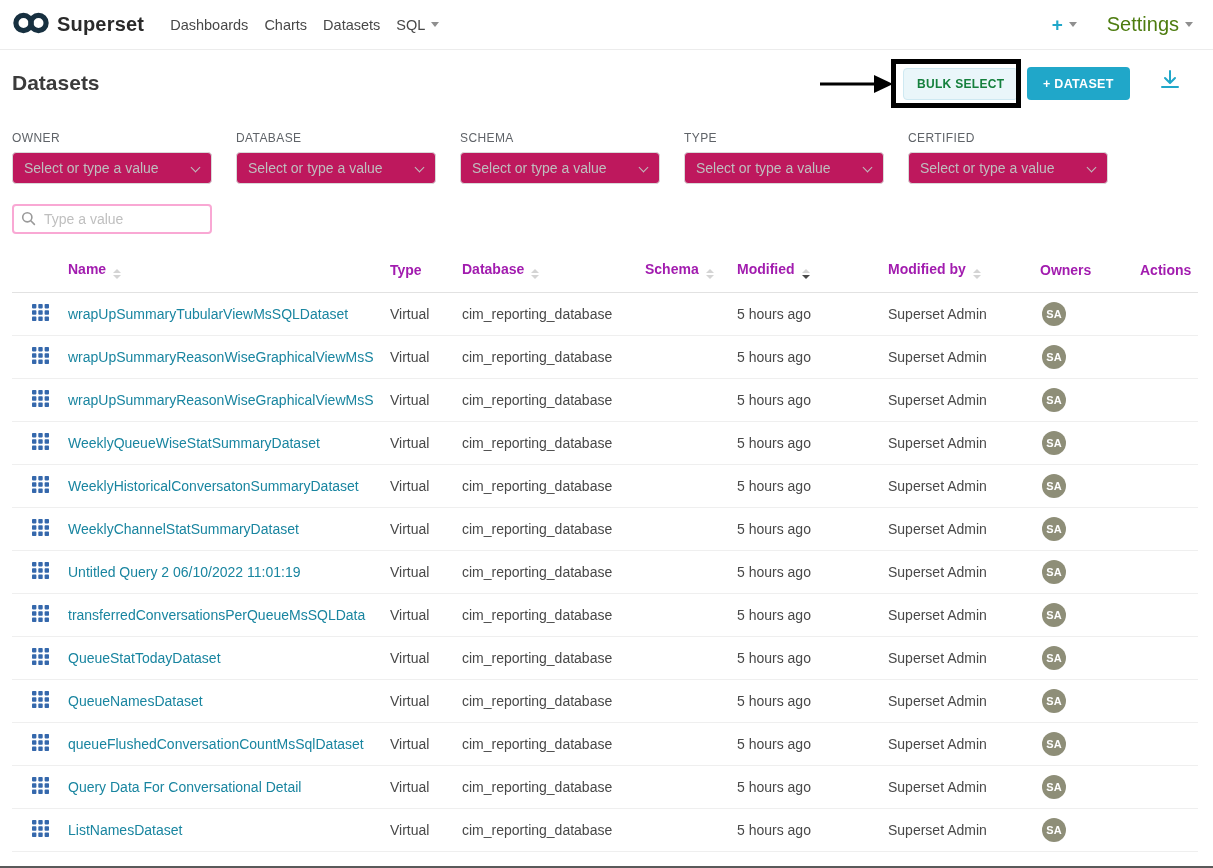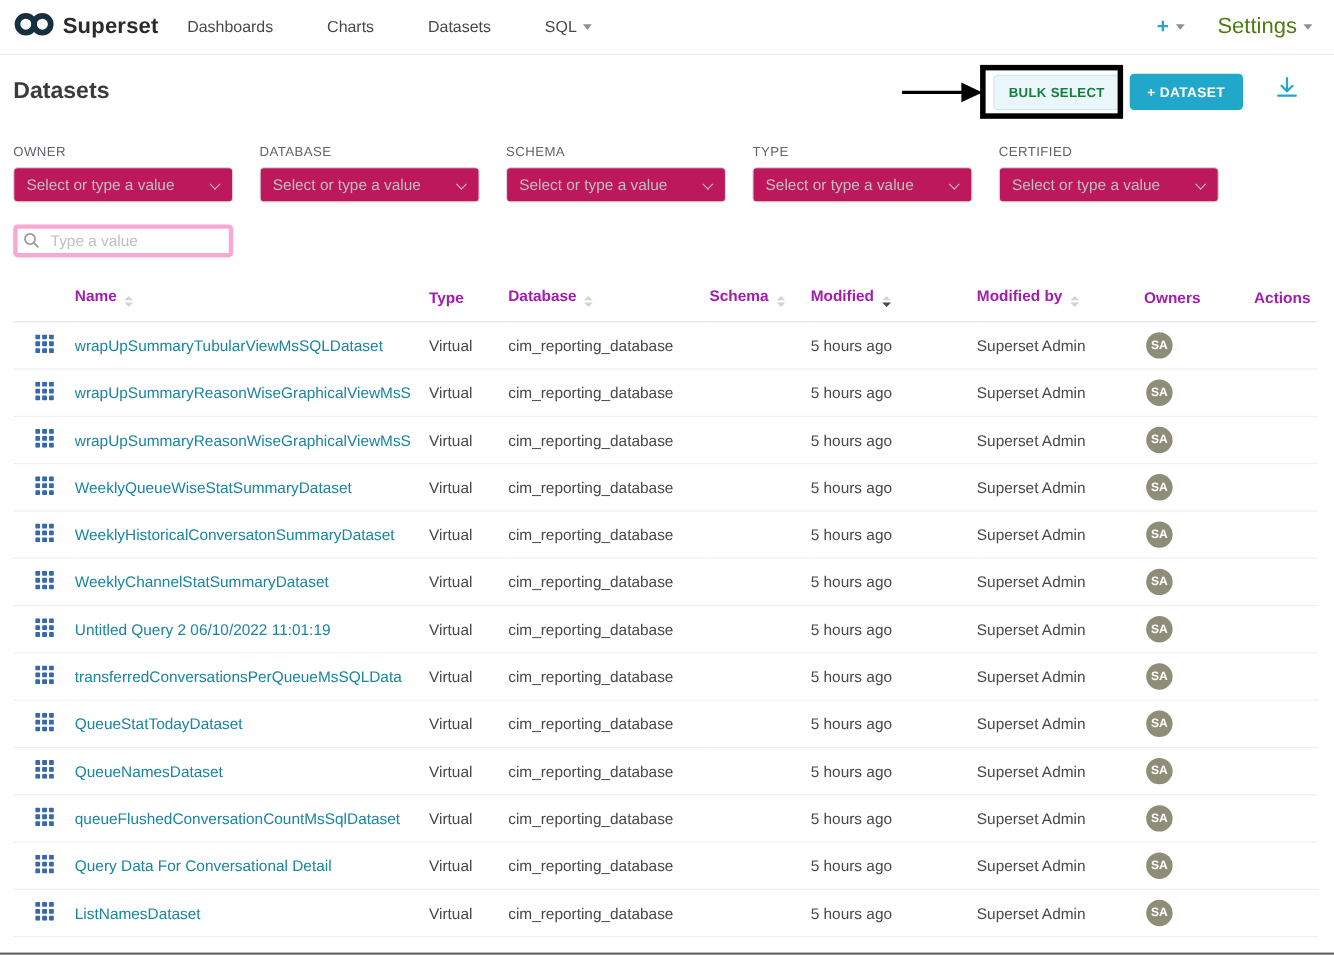--- a/index.html
+++ b/index.html
@@ -14,21 +14,21 @@
 
   
   .navbar {
     display: flex; 
     height: 50px; padding: 0 20px 0 12px;
     border-bottom: 1px solid #ececec;
     background: #fff;
   }
   .brand { display: flex; align-items: center; gap: 7px; margin-right: 26px; }
   .brand-name { font-size: 20px; font-weight: 700; color: #2a2a2a; letter-spacing: .2px; }
-  .nav-items { display: flex; align-items: center; gap: 49px; }
+  .nav-items { display: flex; align-items: center; gap: 16px; }
   .nav-item { font-size: 14.5px; color: #484848; display: inline-flex; align-items: center; }
   .caret {
     display: inline-block; width: 0; height: 0;
     border-left: 4px solid transparent; border-right: 4px solid transparent;
     border-top: 5px solid #8f8f8f; margin-left: 6px;
   }
   .navbar-right { margin-left: auto; display: flex; align-items: center; gap: 30px; }
   .plus-menu { display: inline-flex; align-items: center; }
   .plus-glyph { color: #20a7c9; font-size: 19px; font-weight: 700; line-height: 1; }
   .settings-menu { font-size: 20px; color: #4d7c0f; display: inline-flex; align-items: center; }
@@ -71,21 +71,21 @@
   .select-placeholder { font-size: 14px; color: #bfbfbf; white-space: nowrap; overflow: hidden; }
   .chev {
     position: absolute; right: 12px; top: 11px;
     width: 7px; height: 7px;
     border-right: 1.5px solid #bfbfbf; border-bottom: 1.5px solid #bfbfbf;
     transform: rotate(45deg);
   }
   .search-section { margin: 20px 0 0 12px; }
   .search-box { position: relative; width: 200px; }
   .search-input {
-    width: 200px; height: 30px; border: 4px solid #f9a8d4; border-radius: 4px;
+    width: 200px; height: 30px; border: 2px solid #f9a8d4; border-radius: 4px;
     padding: 0 10px 0 30px; font-family: "Liberation Sans", sans-serif; font-size: 14px; color: #484848;
   }
   .search-input::placeholder { color: #bfbfbf; }
   .search-icon { position: absolute; left: 9px; top: 7px; }
 
   
   .table-wrap { margin: 14px 15px 0 12px; }
   table { width: 1186px; border-collapse: collapse; table-layout: fixed; }
   th, td { padding: 0; text-align: left; vertical-align: middle; font-size: 14px; }
   thead tr { height: 44px; border-bottom: 1px solid #e2e2e2; }

